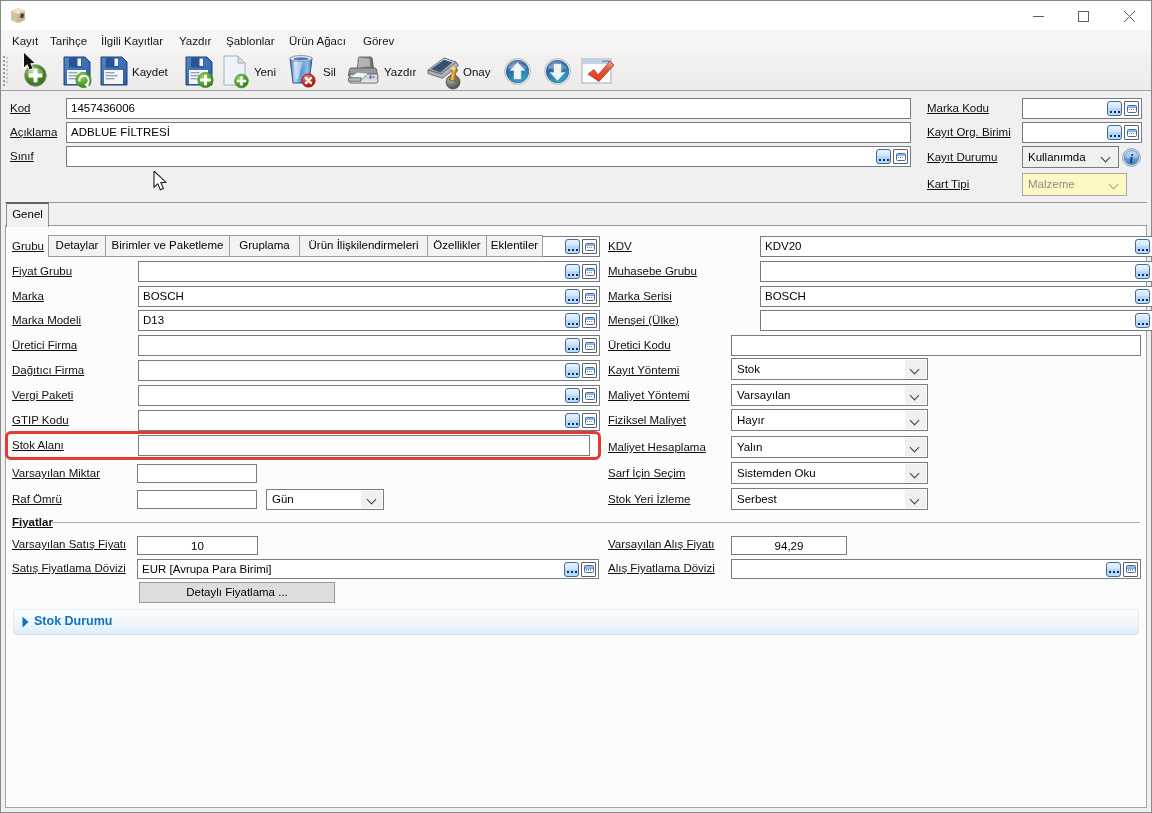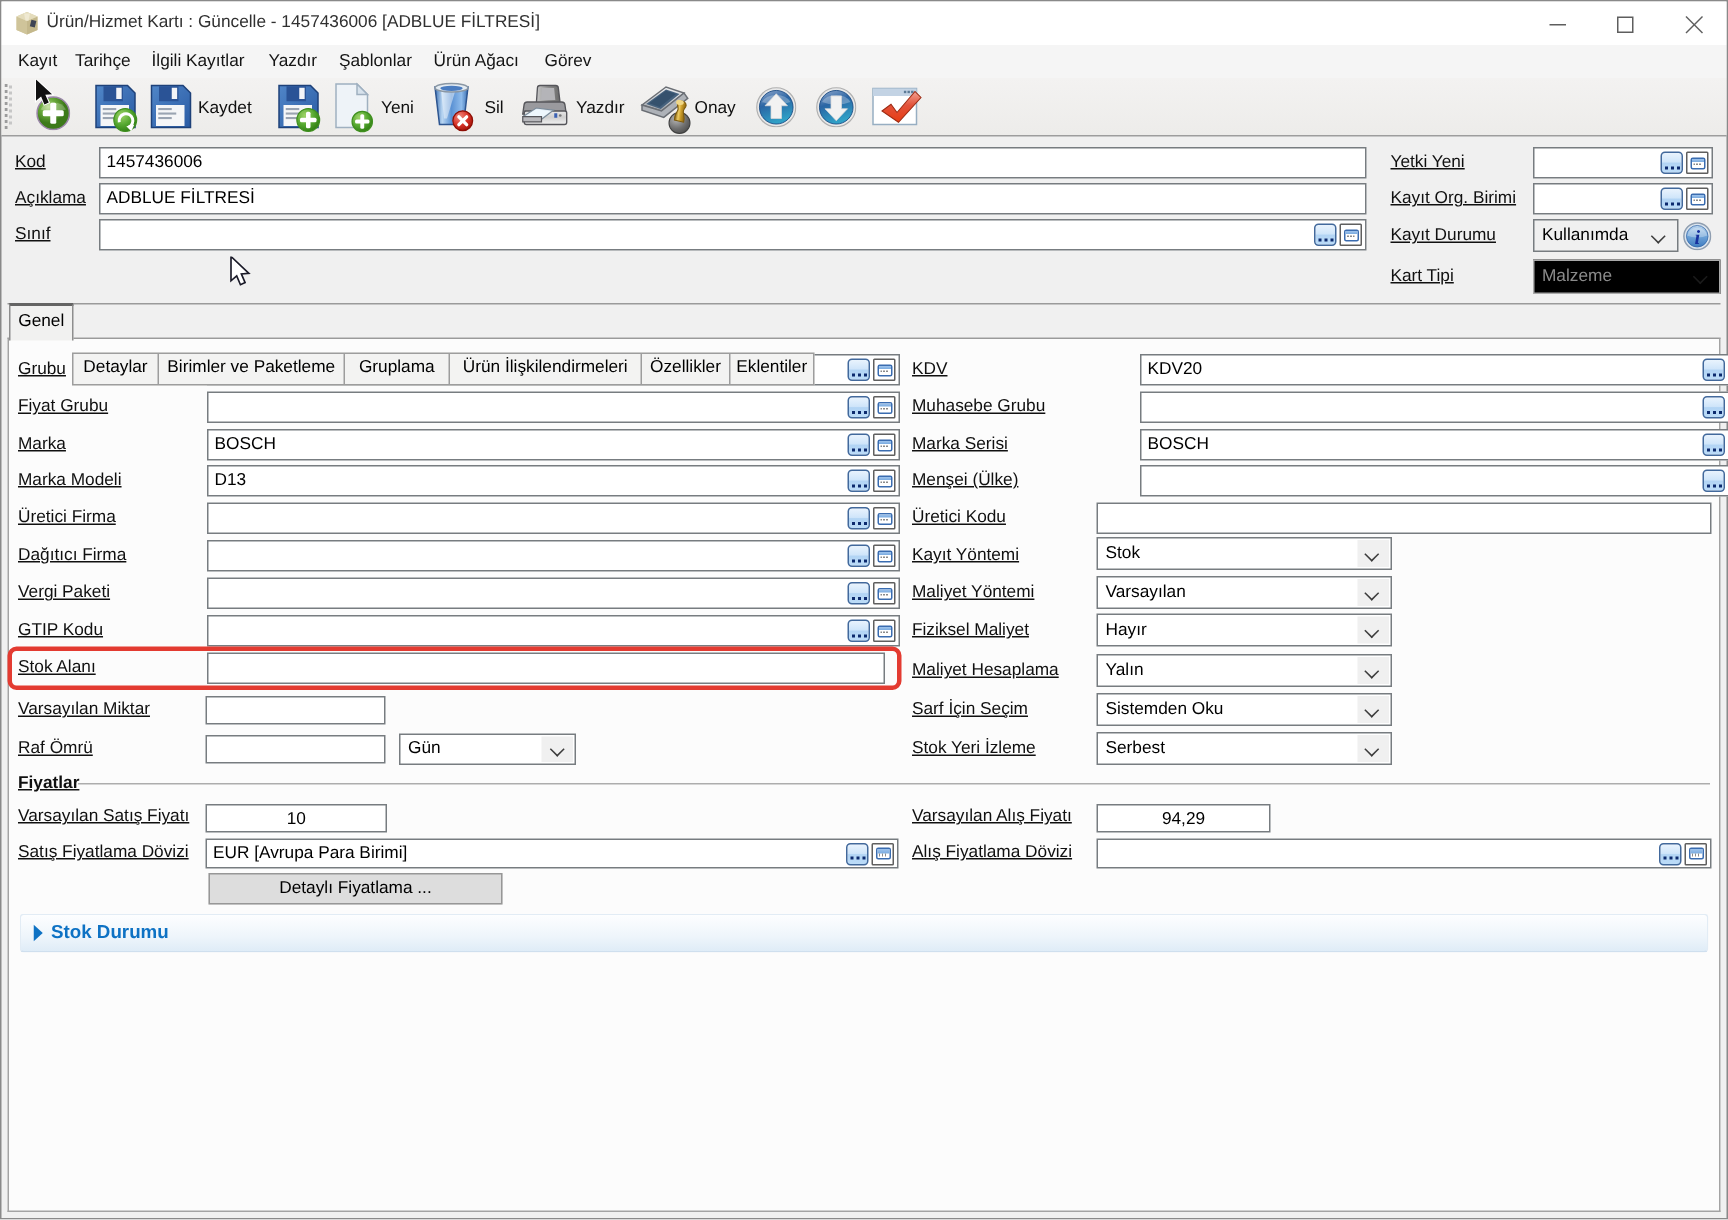--- a/index.html
+++ b/index.html
@@ -92,21 +92,20 @@
 
 <div class="titlebar">
   <svg class="abs" style="left:9px;top:6px" width="16" height="17" viewBox="0 0 16 17">
     <polygon points="1,4 8,1 15,4 15,13 8,16 1,13" fill="#d9cfa8"></polygon>
     <polygon points="1,4 8,7 8,16 1,13" fill="#cfc49a"></polygon>
     <polygon points="8,7 15,4 15,13 8,16" fill="#c4b88c"></polygon>
     <polygon points="1,4 8,1 15,4 8,7" fill="#e4dcbc"></polygon>
     <polygon points="6,2 7,6.6 9,6.6 10,2" fill="#efe9d2"></polygon>
     <rect x="10.3" y="6.5" width="3.4" height="4.5" fill="#3e4454" transform="rotate(14 12 9)"></rect>
   </svg>
-  <div class="title-text">Ürün/Hizmet Kartı : Güncelle - 1457436006 [ADBLUE FİLTRESİ]</div>
   <svg class="abs" style="left:1022px;top:0" width="120" height="30" viewBox="0 0 120 30">
     <line x1="10" y1="15.5" x2="21" y2="15.5" stroke="#5e5e5e" stroke-width="1"></line>
     <rect x="55.5" y="10.5" width="10" height="10" fill="none" stroke="#5e5e5e" stroke-width="1"></rect>
     <line x1="101" y1="10" x2="112" y2="21" stroke="#5e5e5e" stroke-width="1"></line>
     <line x1="112" y1="10" x2="101" y2="21" stroke="#5e5e5e" stroke-width="1"></line>
   </svg>
 </div>
 
 <div class="menubar">
   <span class="menuitem" style="left:11px">Kayıt</span>
@@ -304,21 +303,21 @@
 <div class="lbl" style="left:10px;top:150px">Sınıf</div>
 <div class="inp" style="left:66px;top:146px;width:845px;height:21px">
     <span class="b-dots">
       <span></span>
     </span>
     <span class="b-win">
       <i></i>
     </span>
   </div>
 
-<div class="lbl" style="left:927px;top:102px">Yetki Yeni</div>
+<div class="lbl" style="left:927px;top:102px">Marka Kodu</div>
 <div class="inp" style="left:1022px;top:98px;width:120px;height:21px">
     <span class="b-dots">
       <span></span>
     </span>
     <span class="b-win">
       <i></i>
     </span>
   </div>
 <div class="lbl" style="left:927px;top:126px">Kayıt Org. Birimi</div>
 <div class="inp" style="left:1022px;top:122px;width:120px;height:21px">
@@ -338,21 +337,21 @@
         <stop offset="0.5" stop-color="#6ea3d8"></stop>
         <stop offset="1" stop-color="#3e7cc0"></stop>
       </linearGradient>
     </defs>
   <circle cx="9.5" cy="9.5" r="8.9" fill="#dde6ef" stroke="#8f9eb0" stroke-width="1"></circle>
   <circle cx="9.5" cy="9.5" r="7.2" fill="url(#inf)" stroke="#3568a8" stroke-width="0.5"></circle>
   <path d="M2.7,9 a6.9,6.2 0 0 1 13.6,0 a10,5 0 0 1 -13.6,0" fill="#fff" opacity="0.3"></path>
   <text x="9.5" y="14.5" font-family="Liberation Serif,serif" font-size="13.5" font-weight="bold" font-style="italic" fill="#17309d" text-anchor="middle">i</text>
 </svg>
 <div class="lbl" style="left:927px;top:178px">Kart Tipi</div>
-<div class="cmb" style="left:1022px;top:173px;width:125px;height:23px;background:#000000;border-color:#a9a9a9;color:#8b8b8b;line-height:21px">Malzeme<span class="chev" style="right:8px;top:7px;opacity:.45"></span></div>
+<div class="cmb" style="left:1022px;top:173px;width:105px;height:23px;background:#fef9c3;border-color:#a9a9a9;color:#8b8b8b;line-height:21px">Malzeme<span class="chev" style="right:8px;top:7px;opacity:.45"></span></div>
 
 <svg class="abs" style="left:153px;top:171px;z-index:40" width="16" height="23" viewBox="0 0 16 23">
   <polygon points="1,0 1,16.2 4.8,12.9 7.3,18.8 10.4,17.4 7.9,11.6 12.9,11.2" fill="#fff" stroke="#1a1a28" stroke-width="1.1"></polygon>
 </svg>
 
 <div class="tabstrip"></div>
 <div class="pane"></div>
 <div class="tabrow">
   <span class="tc" style="left:0;width:56px">Detaylar</span>
     <i style="left:56px"></i>

